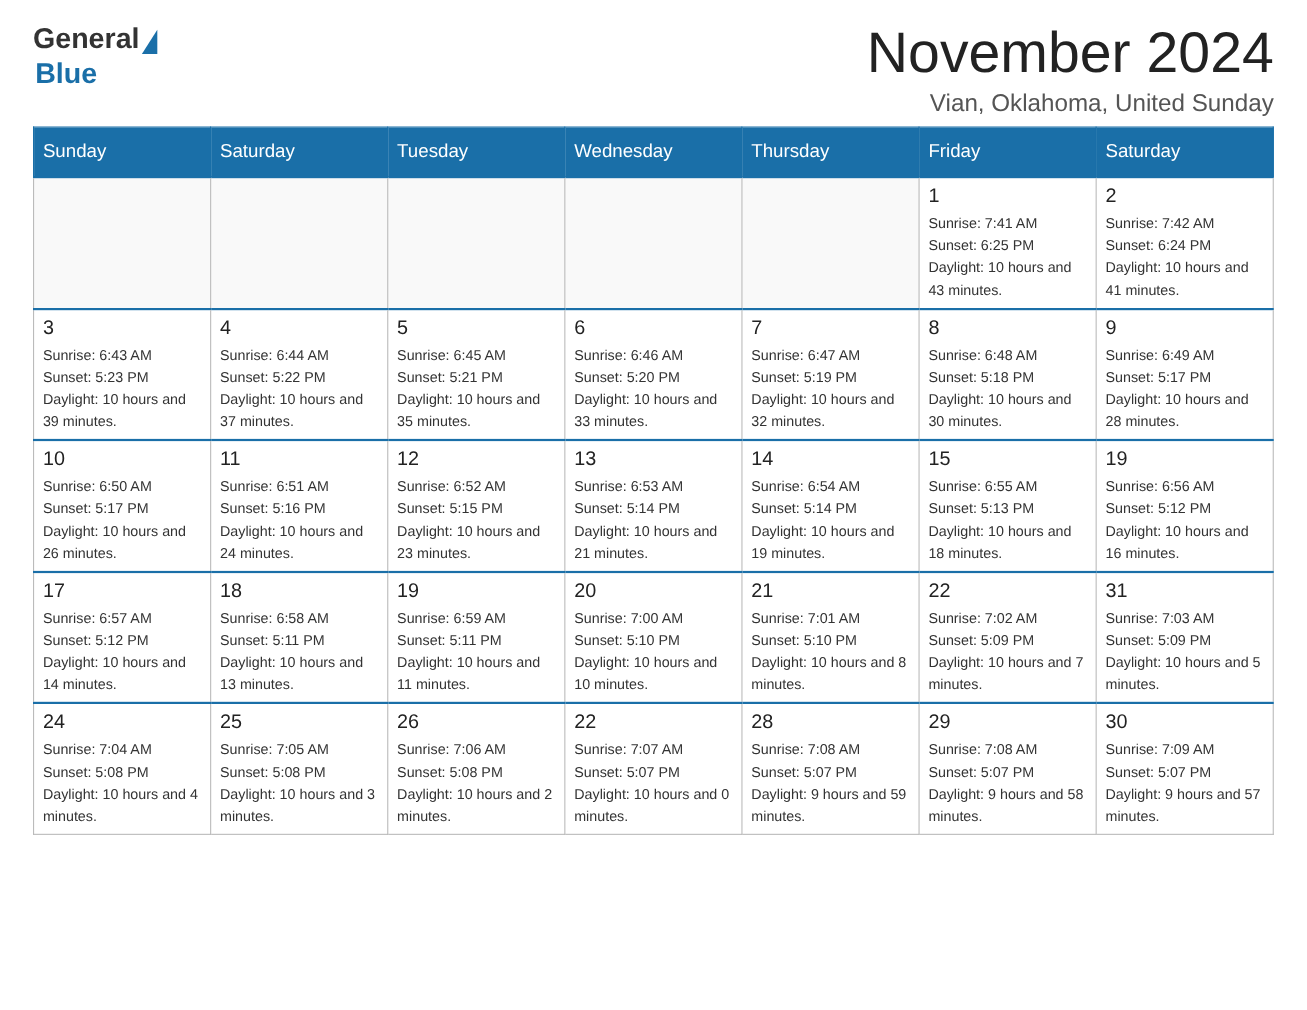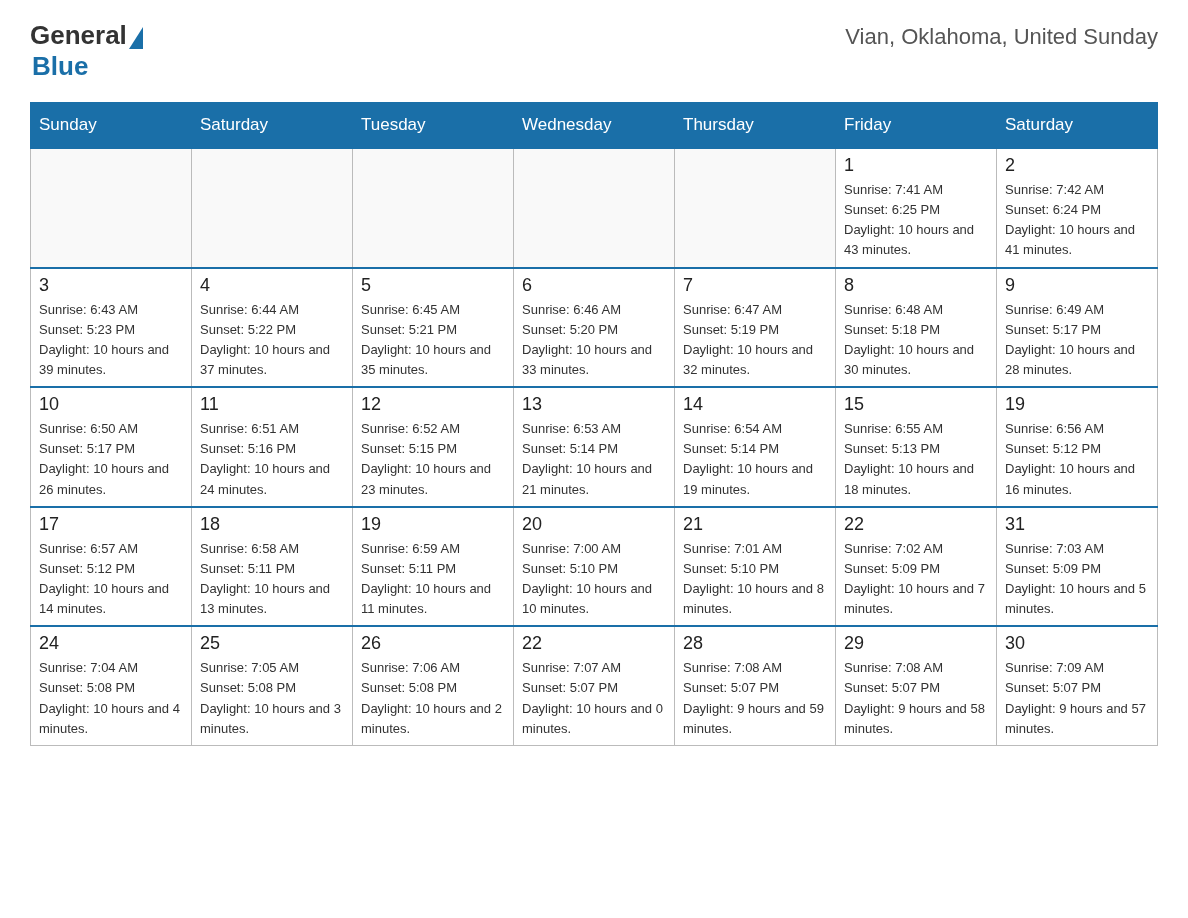--- a/index.html
+++ b/index.html
@@ -7,21 +7,21 @@
       font-family: Arial, sans-serif;
       background: #fff;
       width: 1188px;
       min-height: 918px;
       padding: 20px 30px;
     }
     .header {
       display: flex;
       justify-content: space-between;
       align-items: flex-start;
-      margin-bottom: 20px;
+      margin-bottom: 8px;
     }
     .logo {
       display: flex;
       flex-direction: column;
       align-items: flex-start;
     }
     .logo-top {
       display: flex;
       align-items: center;
       gap: 2px;
@@ -105,20 +105,21 @@
 
 <div class="header">
   <div class="logo">
     <div class="logo-top">
       <span class="logo-general">General</span>
       <div class="logo-triangle"></div>
     </div>
     <span class="logo-blue">Blue</span>
   </div>
   <div class="title-section">
+    <div class="month-title">November 2024</div>
     <div class="location">Vian, Oklahoma, United Sunday</div>
   </div>
 </div>
 
 <table class="calendar">
   <thead>
     <tr>
     <th>Sunday</th>
         <th>Saturday</th>
         <th>Tuesday</th>

